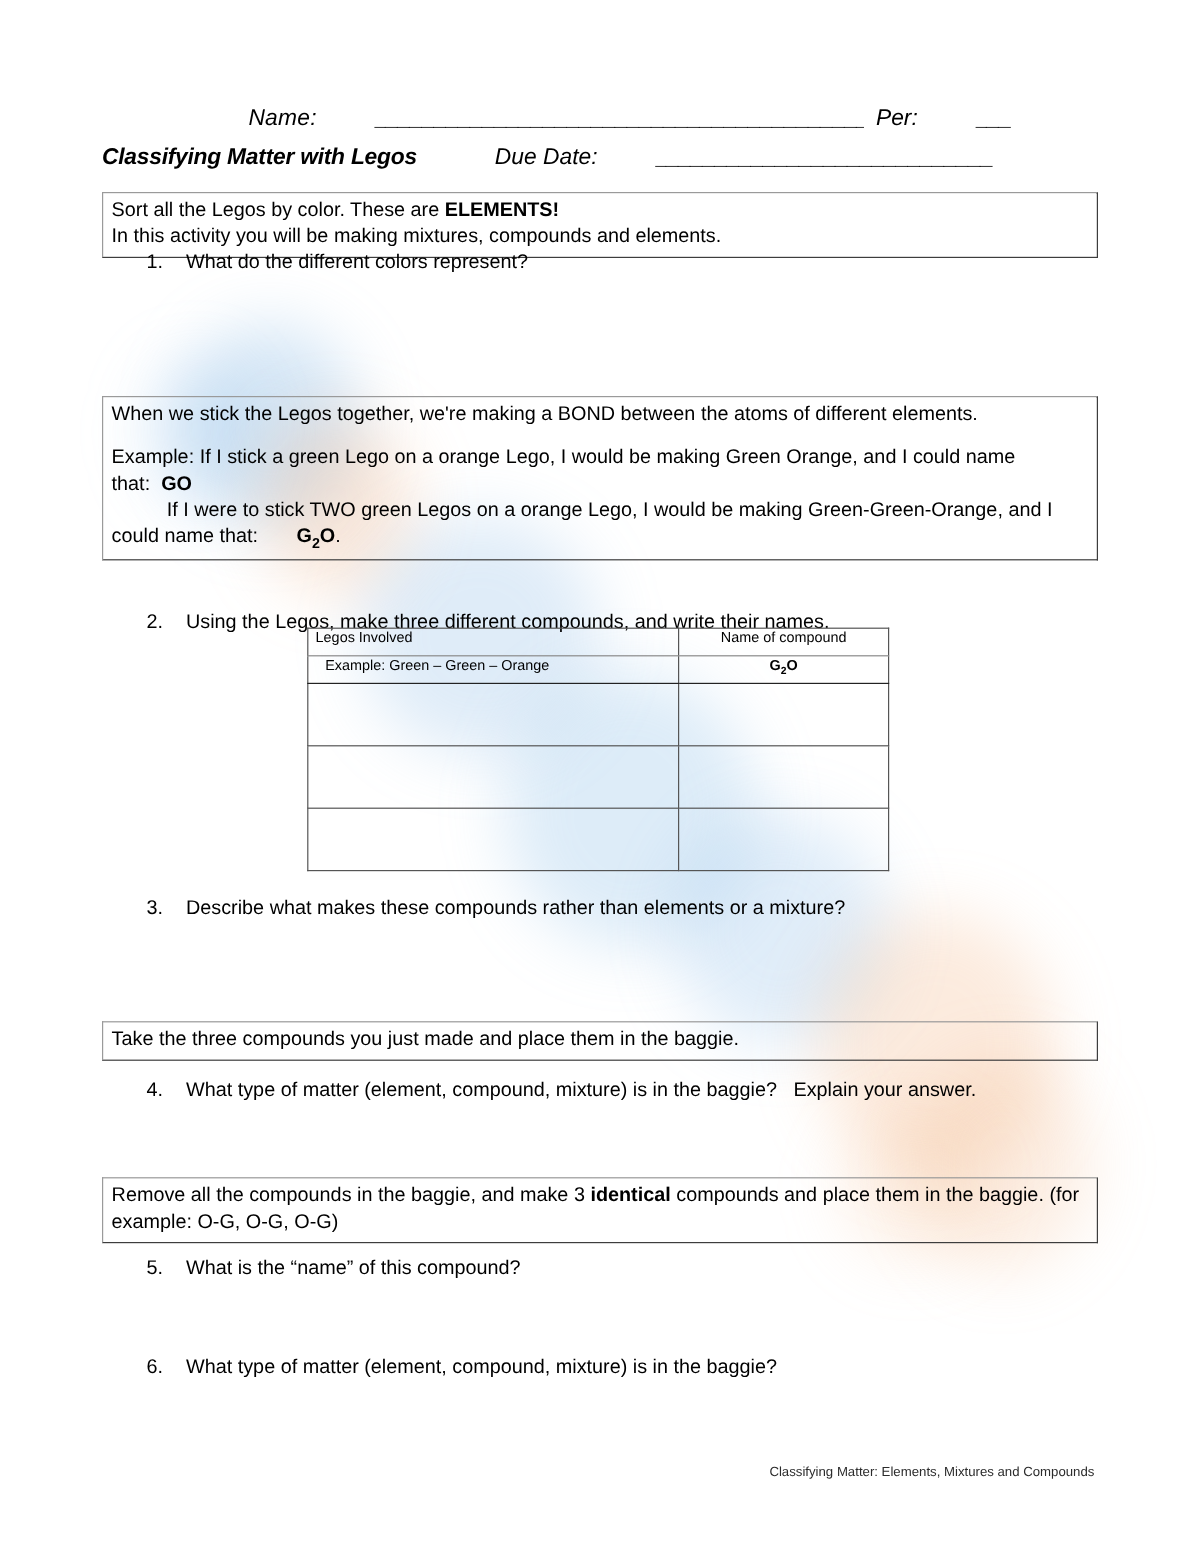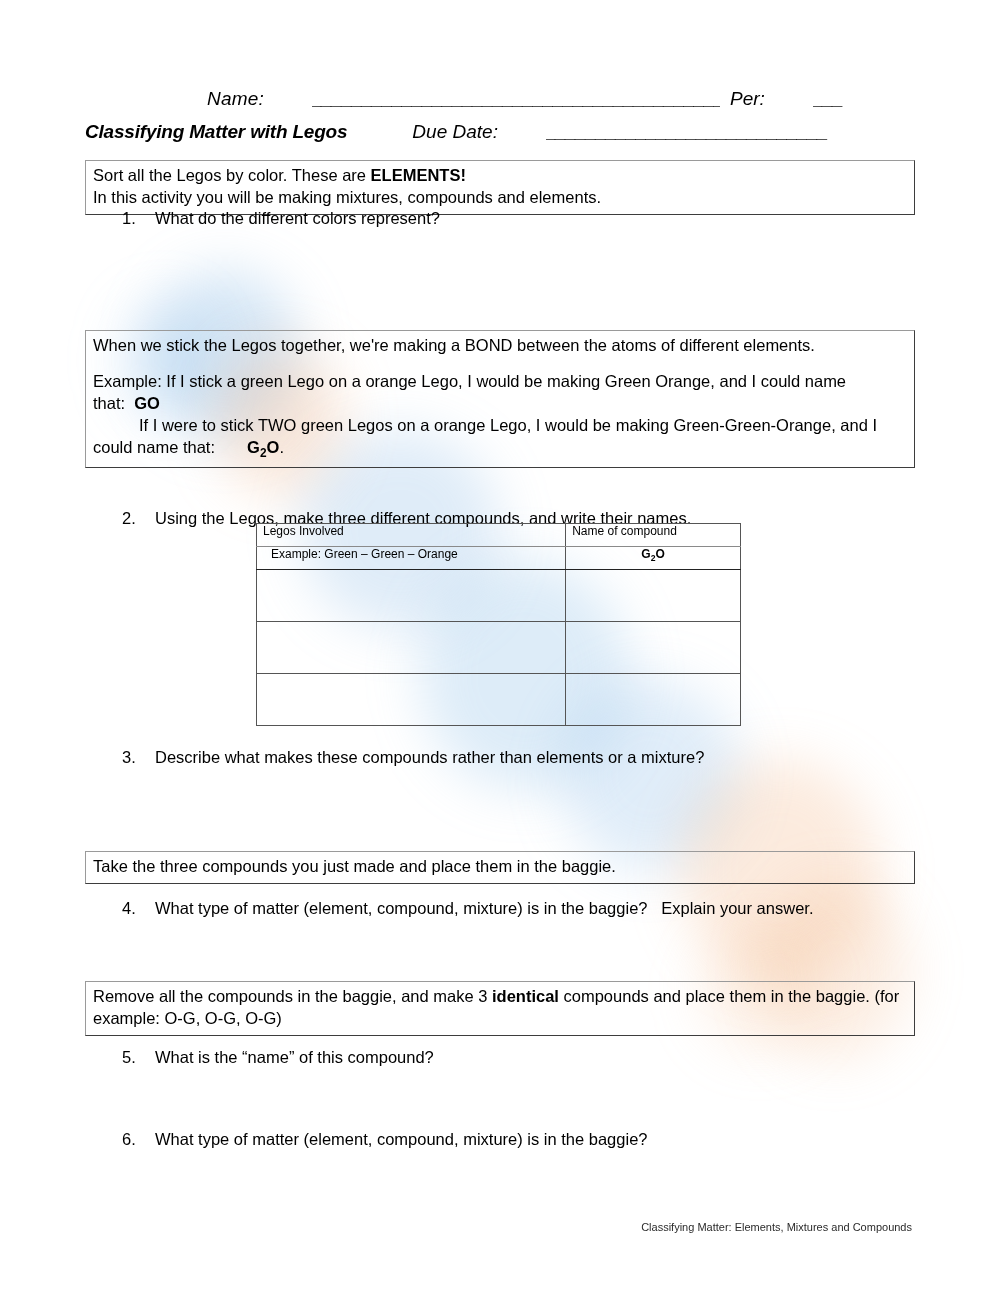--- a/index.html
+++ b/index.html
@@ -146,21 +146,21 @@
   #compound-table td, #compound-table th {
     border: 1px solid #555555;
     padding: 0 6px;
     font-weight: normal;
     text-align: left;
     vertical-align: top;
     background: transparent;
   }
   #compound-table th { border-bottom-color: #8a8a8a; }
   #compound-table .col-left  { width: 311px; }
-  #compound-table .col-right { width: 172px; text-align: left; }
+  #compound-table .col-right { width: 172px; text-align: center; }
   #compound-table tr.head td, #compound-table tr.head th { height: 22px; }
   #compound-table tr.example td { height: 22px; border-bottom: 1px solid #222; }
   #compound-table tr.example .cell-legos { padding-left: 14px; }
   #compound-table tr.example .cell-name {
     text-align: center; font-weight: bold;
   }
   #compound-table tr.blank td { height: 51px; }
   sub { font-size: 0.72em; }
 
   

